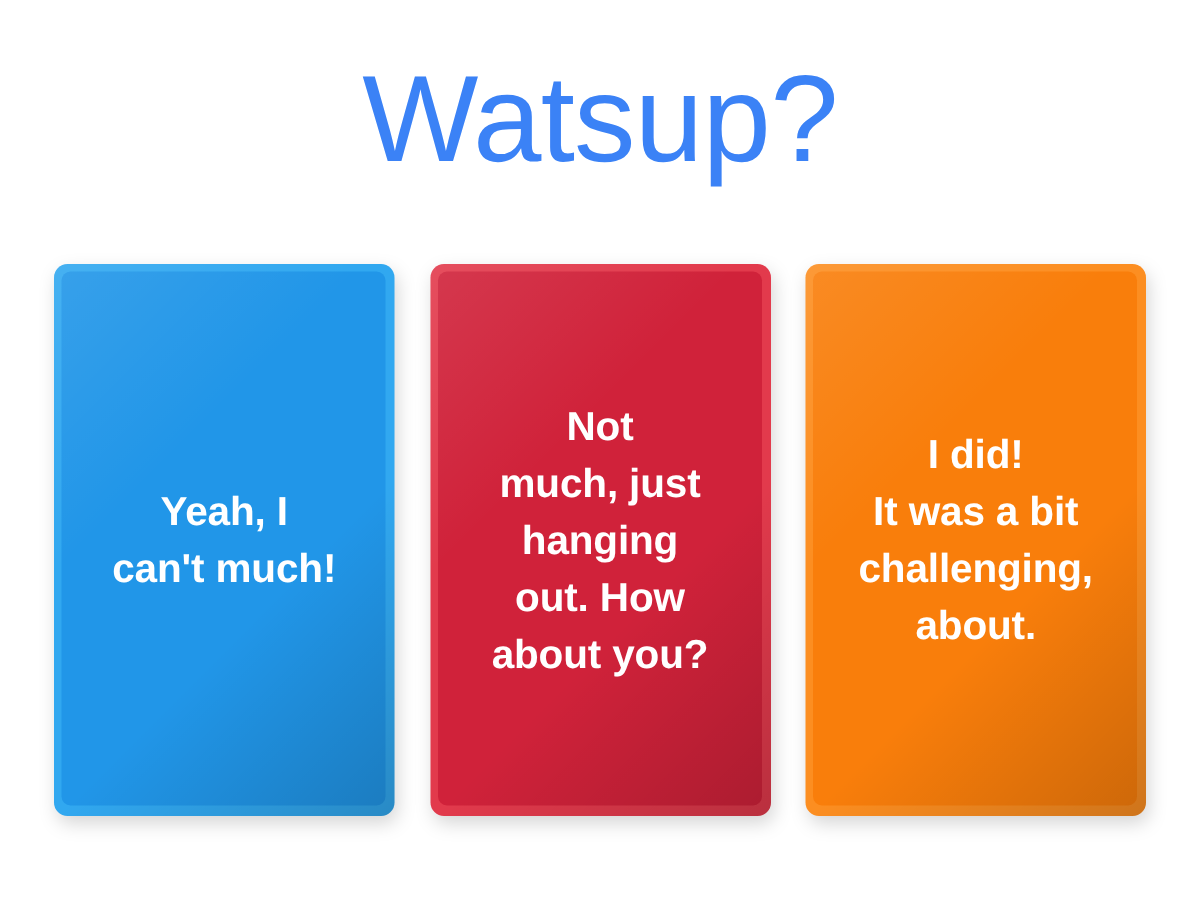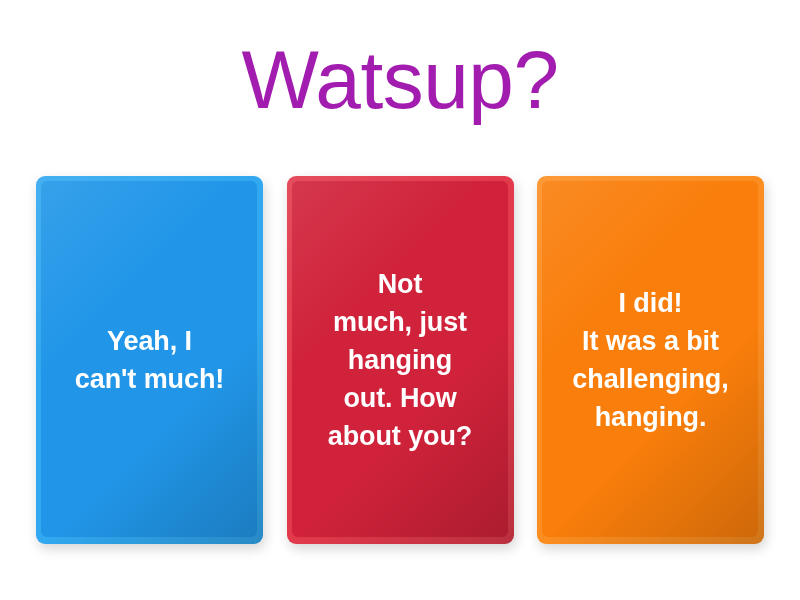--- a/index.html
+++ b/index.html
@@ -33,21 +33,21 @@
     height: 160px;
     display: flex;
     align-items: center;
     justify-content: center;
   }
 
   .title {
     font-size: 82px;
     font-weight: 400;
     line-height: 1.02;
-    color: #a21caf;
+    color: #3b82f6;
     letter-spacing: -0.5px;
     text-align: center;
     white-space: nowrap;
   }
 
   
   .card-row {
     position: absolute;
     top: 176px;
     left: 36px;
@@ -175,17 +175,17 @@
 about you?</div>
     </div>
 
     <div class="card card-orange">
       <span class="bevel"></span>
       <span class="face"></span>
       <span class="edge"></span>
       <div class="card-text">I did!
 It was a bit
 challenging,
-hanging.</div>
+about.</div>
     </div>
 
   </div>
 </div>
 
 </body></html>

